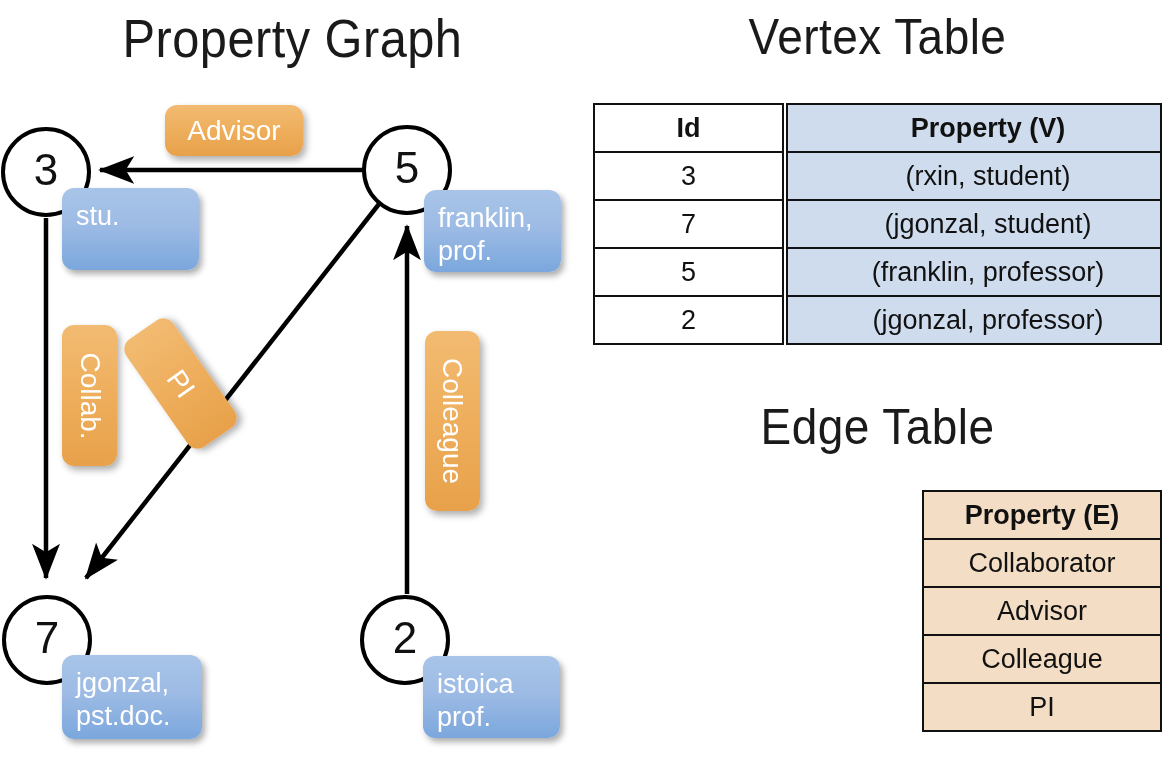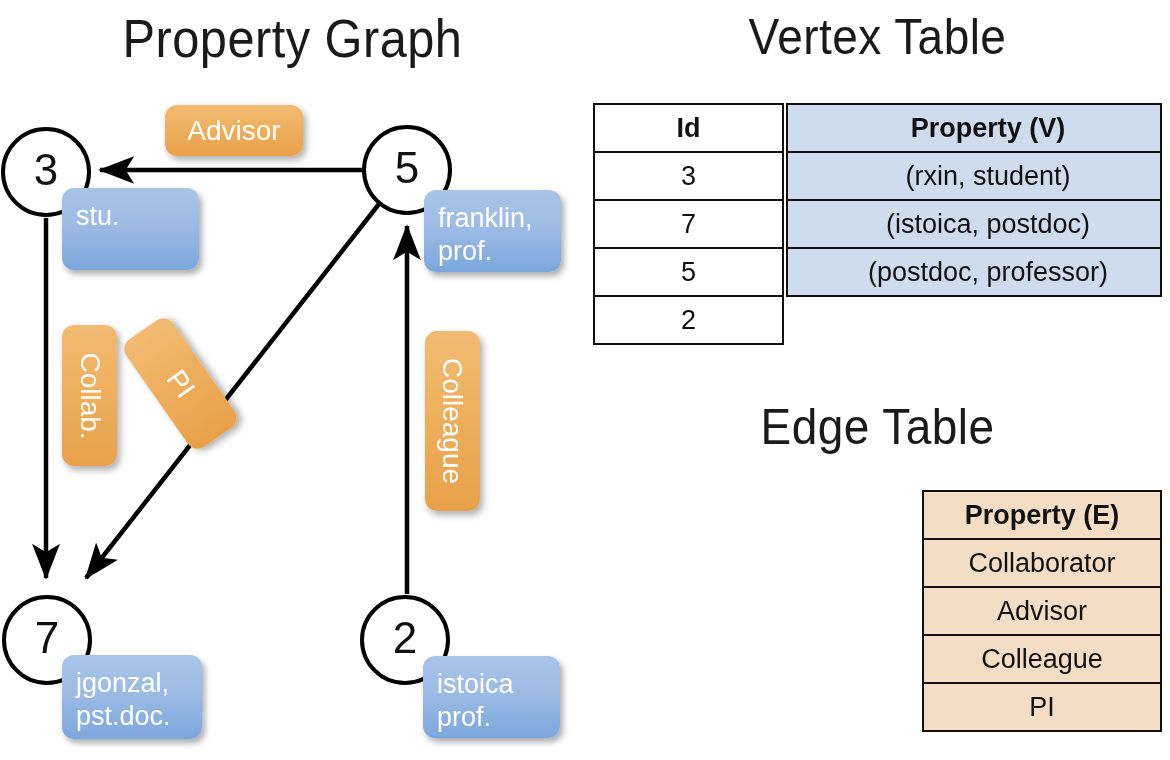--- a/index.html
+++ b/index.html
@@ -190,24 +190,27 @@
 
   <table class="tbl" id="vertex-prop-tbl">
     <tbody>
         <tr>
       <th>Property (V)</th>
     </tr>
     <tr>
           <td>(rxin, student)</td>
         </tr>
     <tr>
-          <td>(istoica, postdoc)</td>
-        </tr>
-    <tr>
-          <td>(postdoc, professor)</td>
+          <td>(jgonzal, student)</td>
+        </tr>
+    <tr>
+          <td>(franklin, professor)</td>
+        </tr>
+    <tr>
+          <td>(jgonzal, professor)</td>
         </tr>
   </tbody>
     </table>
 
 
   <table class="tbl" id="edge-prop-tbl">
     <tbody>
         <tr>
       <th>Property (E)</th>
     </tr>

